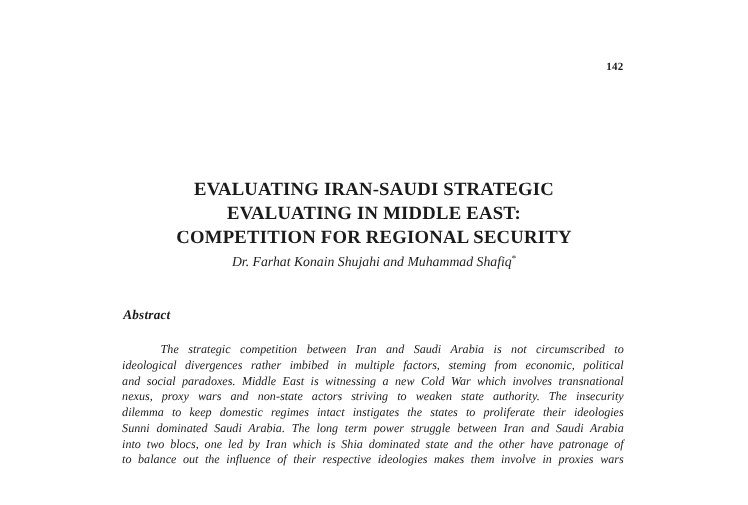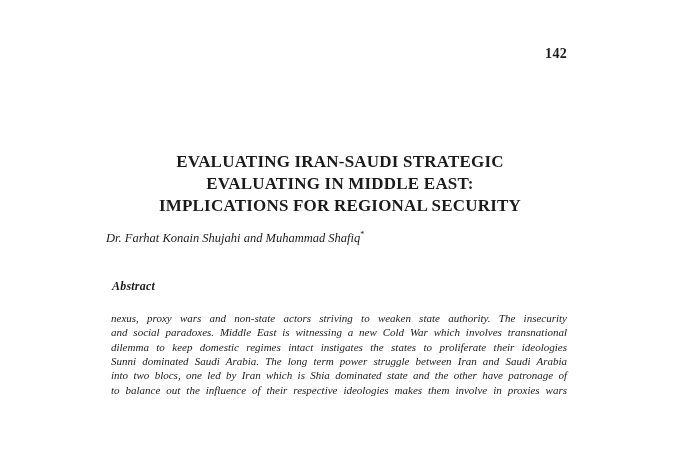--- a/index.html
+++ b/index.html
@@ -10,46 +10,47 @@
     width: 680px;
     height: 459px;
     background: #ffffff;
     overflow: hidden;
     font-family: "Liberation Serif", serif;
     color: #1b1b1b;
   }
 
   .page-number {
     position: absolute;
-    top: 46px;
+    top: 56px;
     left: 113px;
     width: 454px;
     text-align: right;
-    font-size: 14px;
+    font-size: 10px;
     font-weight: 700;
     letter-spacing: 0.3px;
   }
 
   .article-title {
     position: absolute;
-    top: 151px;
+    top: 161px;
     left: 93px;
     width: 494px;
     text-align: center;
     font-weight: 700;
     font-size: 17px;
     line-height: 22px;
     letter-spacing: 0.2px;
   }
 
   .authors-line {
     position: absolute;
     top: 231px;
-    left: 106px;
+    left: 93px;
     width: 494px;
+    text-align: center;
     font-style: italic;
     font-size: 12.5px;
   }
   .authors-line sup {
     font-size: 8px;
     font-style: normal;
     vertical-align: super;
     line-height: 0;
   }
 
@@ -85,29 +86,31 @@
 </head>
 <body>
 
 <div class="page">
 
   <div class="page-number">142</div>
 
   <div class="article-title">
     <div>EVALUATING IRAN-SAUDI STRATEGIC</div>
     <div>EVALUATING IN MIDDLE EAST:</div>
-    <div>IMPLICATIONS FOR REGIONAL SECURITY</div>
+    <div>COMPETITION FOR REGIONAL SECURITY</div>
   </div>
 
   <div class="authors-line"><span>Dr. Farhat Konain Shujahi and Muhammad Shafiq</span><sup>*</sup></div>
 
   <div class="abstract-heading">Abstract</div>
 
   <div class="abstract">
+    <div class="abs-line first">The strategic competition between Iran and Saudi Arabia is not circumscribed to</div>
+    <div class="abs-line">ideological divergences rather imbibed in multiple factors, steming from economic, political</div>
+    <div class="abs-line">and social paradoxes. Middle East is witnessing a new Cold War which involves transnational</div>
     <div class="abs-line">nexus, proxy wars and non-state actors striving to weaken state authority. The insecurity</div>
-    <div class="abs-line">and social paradoxes. Middle East is witnessing a new Cold War which involves transnational</div>
     <div class="abs-line">dilemma to keep domestic regimes intact instigates the states to proliferate their ideologies</div>
     <div class="abs-line">Sunni dominated Saudi Arabia. The long term power struggle between Iran and Saudi Arabia</div>
     <div class="abs-line">into two blocs, one led by Iran which is Shia dominated state and the other have patronage of</div>
     <div class="abs-line">to balance out the influence of their respective ideologies makes them involve in proxies wars</div>
   </div>
 
 </div>
 
 </body></html>

